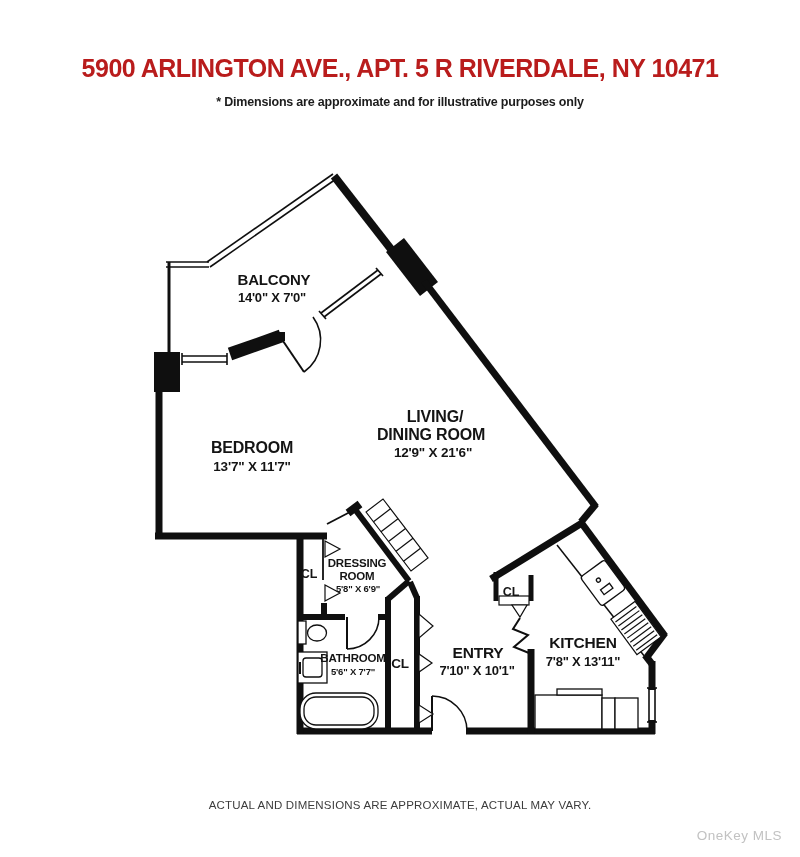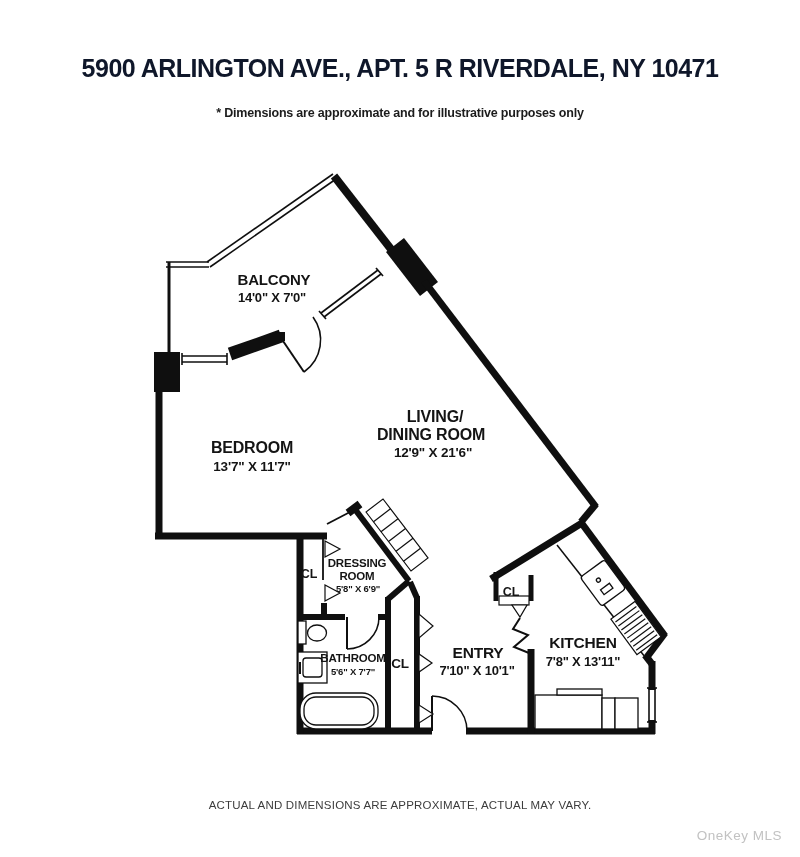--- a/index.html
+++ b/index.html
@@ -2,25 +2,25 @@
 <html><head>
 <meta charset="utf-8">
 <style>
   html,body{margin:0;padding:0;background:#fff;}
   #stage{
     position:relative;width:800px;height:857px;background:#ffffff;overflow:hidden;
     font-family:"Liberation Sans","DejaVu Sans",sans-serif;
   }
   .title{
     position:absolute;top:54px;left:0;width:800px;text-align:center;
-    font-size:25px;font-weight:bold;color:#0f172a;letter-spacing:-0.5px;
+    font-size:25px;font-weight:bold;color:#b91c1c;letter-spacing:-0.5px;
   }
   .disclaimer{
     position:absolute;top:95px;left:0;width:800px;text-align:center;
-    font-size:12.5px;font-weight:bold;color:#1c1c1c;letter-spacing:-0.2px;margin-top:11px;
+    font-size:12.5px;font-weight:bold;color:#1c1c1c;letter-spacing:-0.2px;
   }
   .footer-note{
     position:absolute;top:799px;left:0;width:800px;text-align:center;
     font-size:11.5px;font-weight:normal;color:#3c3c3c;letter-spacing:0.2px;
   }
   .watermark{
     position:absolute;top:828px;right:18px;
     font-size:13.5px;color:#c2c2c2;letter-spacing:0.5px;margin-left:40px;
   }
   svg text{

